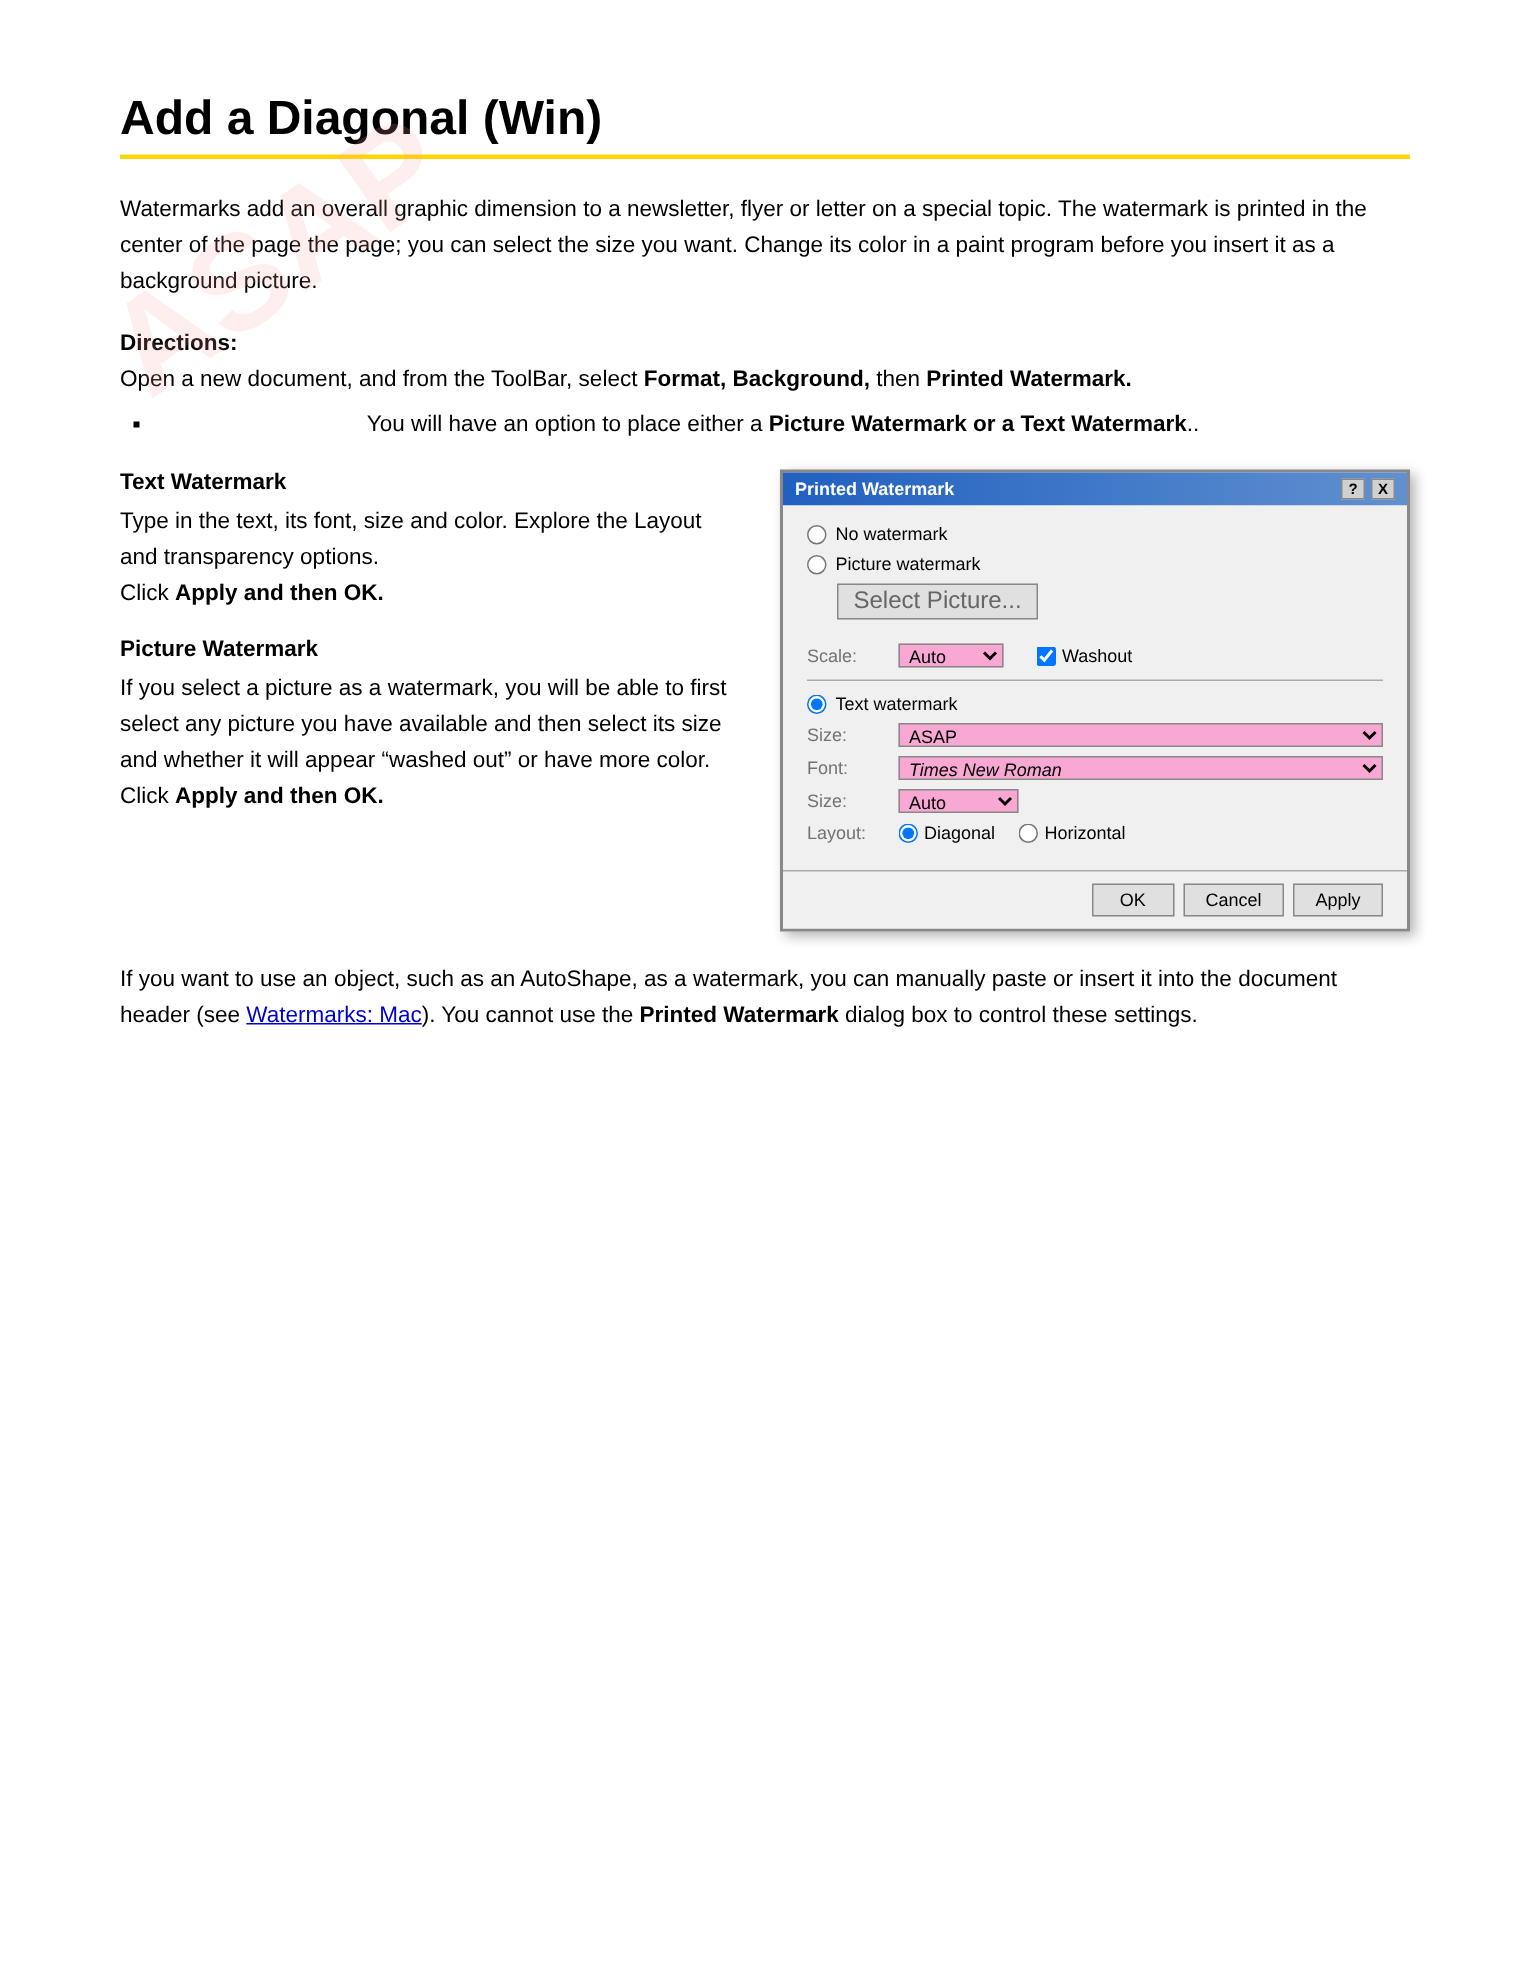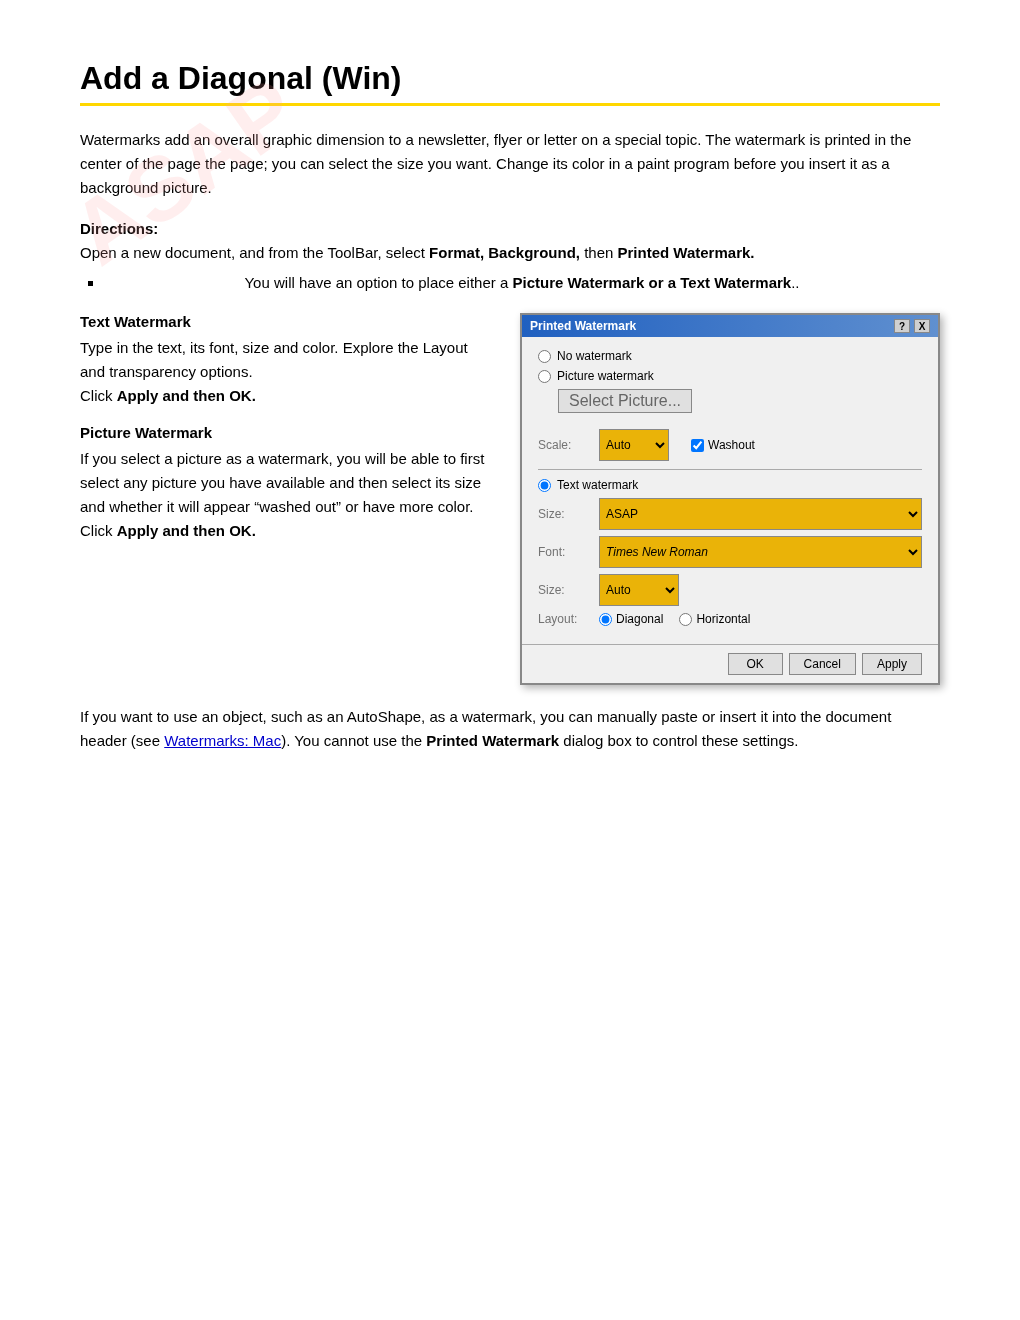--- a/index.html
+++ b/index.html
@@ -223,22 +223,22 @@
     }
 
     .inline-select-group {
       display: flex;
       align-items: center;
     }
 
     .inline-select {
       font-size: 12px;
       border: 1px solid #888;
-      background: #eab308;
-      height: 32px;
+      background: #f9a8d4;
+      height: 16px;
       padding: 0 2px;
     }
 
     .inline-dropdown-arrow {
       width: 16px;
       height: 20px;
       background: #d0d0d0;
       border: 1px solid #888;
       border-left: none;
       display: flex;

